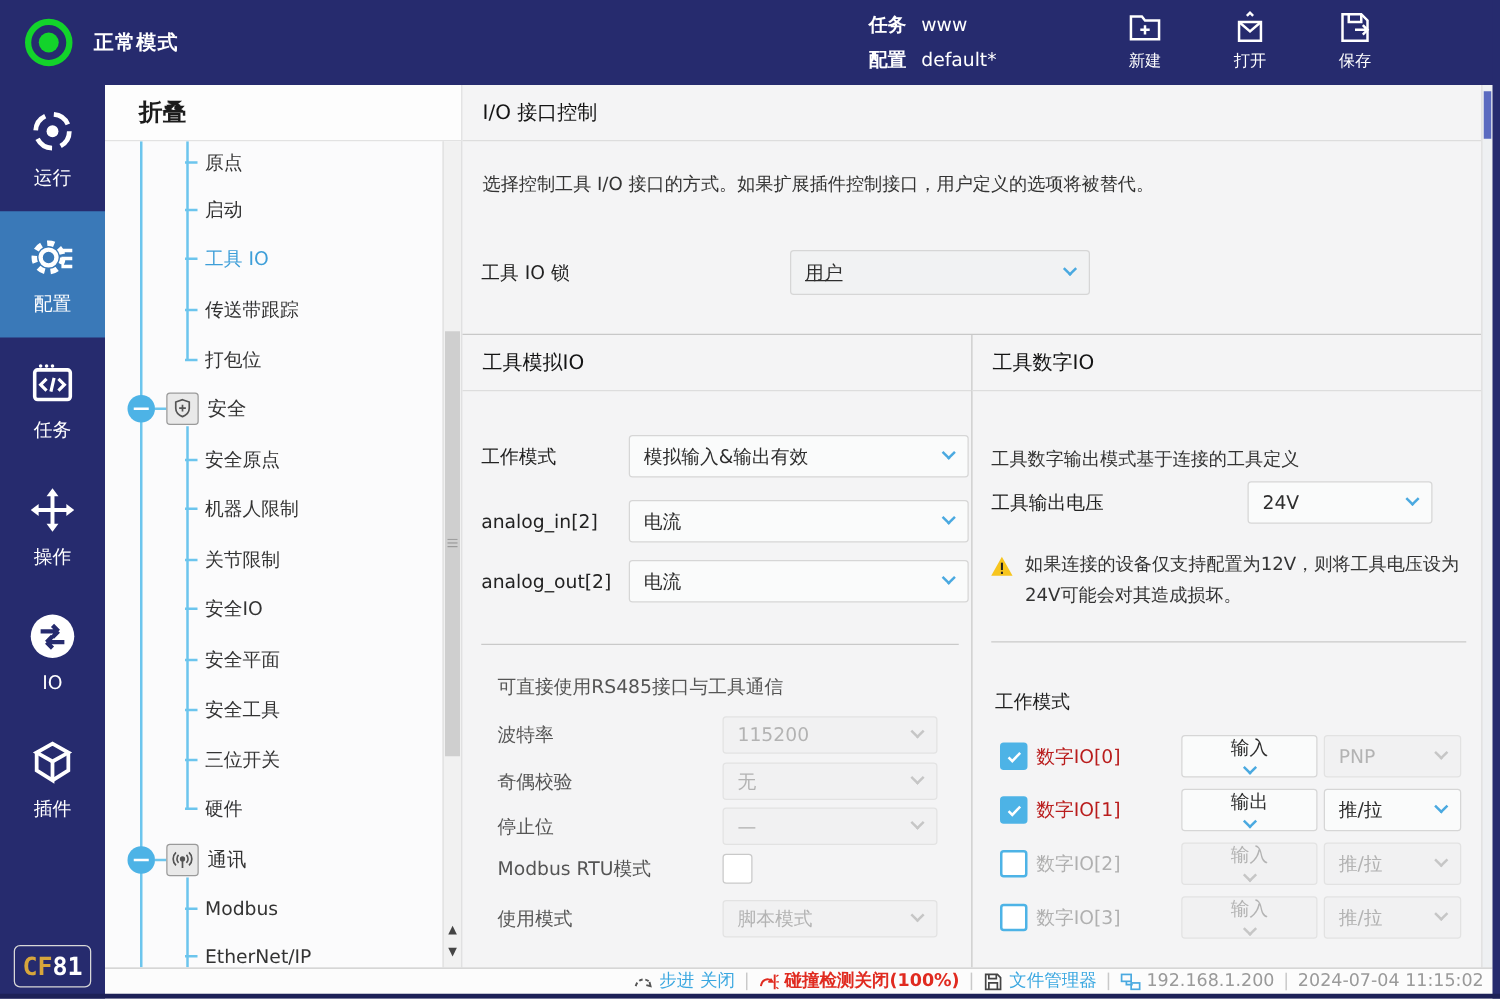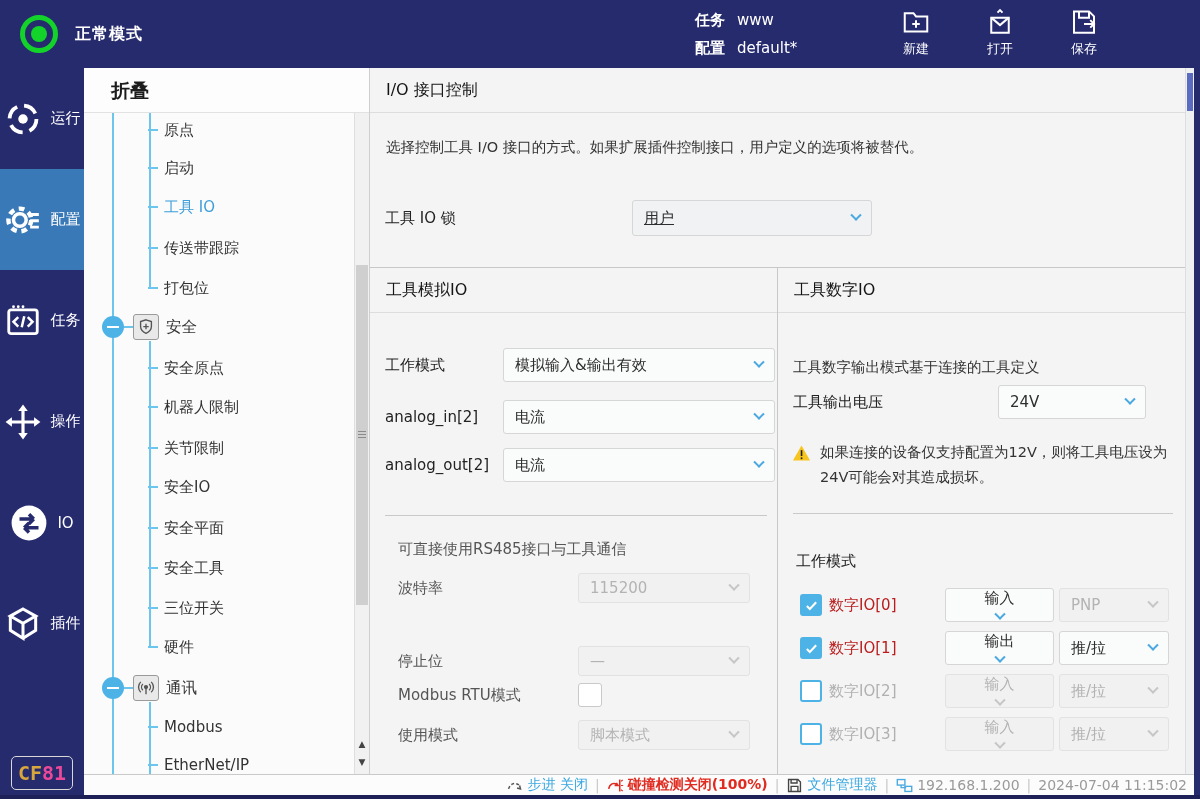--- a/index.html
+++ b/index.html
@@ -15,25 +15,25 @@
   .top-center { position:absolute; left:695px; top:0; height:68px; display:flex; flex-direction:column; justify-content:center; gap:9px; font-size:15px; }
   .top-center .row { display:flex; gap:12px; align-items:center; }
   .top-center .lbl { font-weight:bold; }
   .top-actions { position:absolute; left:894px; top:7px; display:flex; gap:40px; }
   .t-act { display:flex; flex-direction:column; align-items:center; gap:3px; cursor:pointer; width:44px; }
   .t-act svg { width:30px; height:30px; }
   .t-act .alab { font-size:13px; }
 
   
   .sidebar { position:absolute; left:0; top:68px; bottom:0; width:84px; background:#262b6e; z-index:4; }
-  .side-item { width:84px; height:101px; display:flex; flex-direction:row; align-items:center; justify-content:center; gap:9px; color:#fff; font-size:15px; cursor:pointer; }
+  .side-item { width:84px; height:101px; display:flex; flex-direction:column; align-items:center; justify-content:center; gap:9px; color:#fff; font-size:15px; cursor:pointer; }
   .side-item svg { width:38px; height:38px; }
   .side-item.selected { background:#3a79b8; }
   .badge { position:absolute; left:11px; bottom:9px; width:62px; height:34px; border:1px solid #d8d8d8; border-radius:5px; display:flex; align-items:center; justify-content:center; font-family:"DejaVu Sans Mono","Liberation Mono",monospace; font-size:20px; font-weight:bold; }
-  .badge .cf { color:#d7a63c; } .badge .num { color:#ec4899; }
+  .badge .cf { color:#d7a63c; } .badge .num { color:#ffffff; }
 
   
   .treepanel { position:absolute; left:84px; top:68px; width:286px; bottom:25px; background:#fbfbfc; border-right:1px solid #cfcfcf; }
   .collapse-hd { height:45px; line-height:45px; padding-left:27px; font-size:19px; font-weight:bold; color:#1c1c1c; border-bottom:1px solid #e2e2e2; cursor:pointer; background:#fdfdfd; }
   .tree { position:absolute; left:0; top:45px; right:15px; bottom:0; overflow:hidden; }
   .vline { position:absolute; width:2px; background:#6cc5ed; }
   .trow { position:absolute; height:24px; display:flex; align-items:center; font-size:15px; color:#333; cursor:pointer; white-space:nowrap; }
   .trow.lvl1 { left:64px; }
   .trow.lvl1::before { content:""; width:10px; height:2px; background:#6cc5ed; }
   .trow.lvl1 .tlabel { margin-left:6px; }
@@ -352,20 +352,27 @@
       <div class="divider" style="top:247px"></div>
       <div class="rs-note" style="top:272px">可直接使用RS485接口与工具通信</div>
 
       <div class="rs-row" style="top:305px">
         <span class="flabel">波特率</span>
         <div class="dd disabled">
           <span>115200</span>
             <span class="chev"></span>
         </div>
       </div>
+      <div class="rs-row" style="top:342px">
+        <span class="flabel">奇偶校验</span>
+        <div class="dd disabled">
+          <span>无</span>
+            <span class="chev"></span>
+        </div>
+      </div>
       <div class="rs-row" style="top:378px">
         <span class="flabel">停止位</span>
         <div class="dd disabled">
           <span>—</span>
             <span class="chev"></span>
         </div>
       </div>
       <div class="rs-row" style="top:415px">
         <span class="flabel">Modbus RTU模式</span>
         <span class="cb gray"></span>

